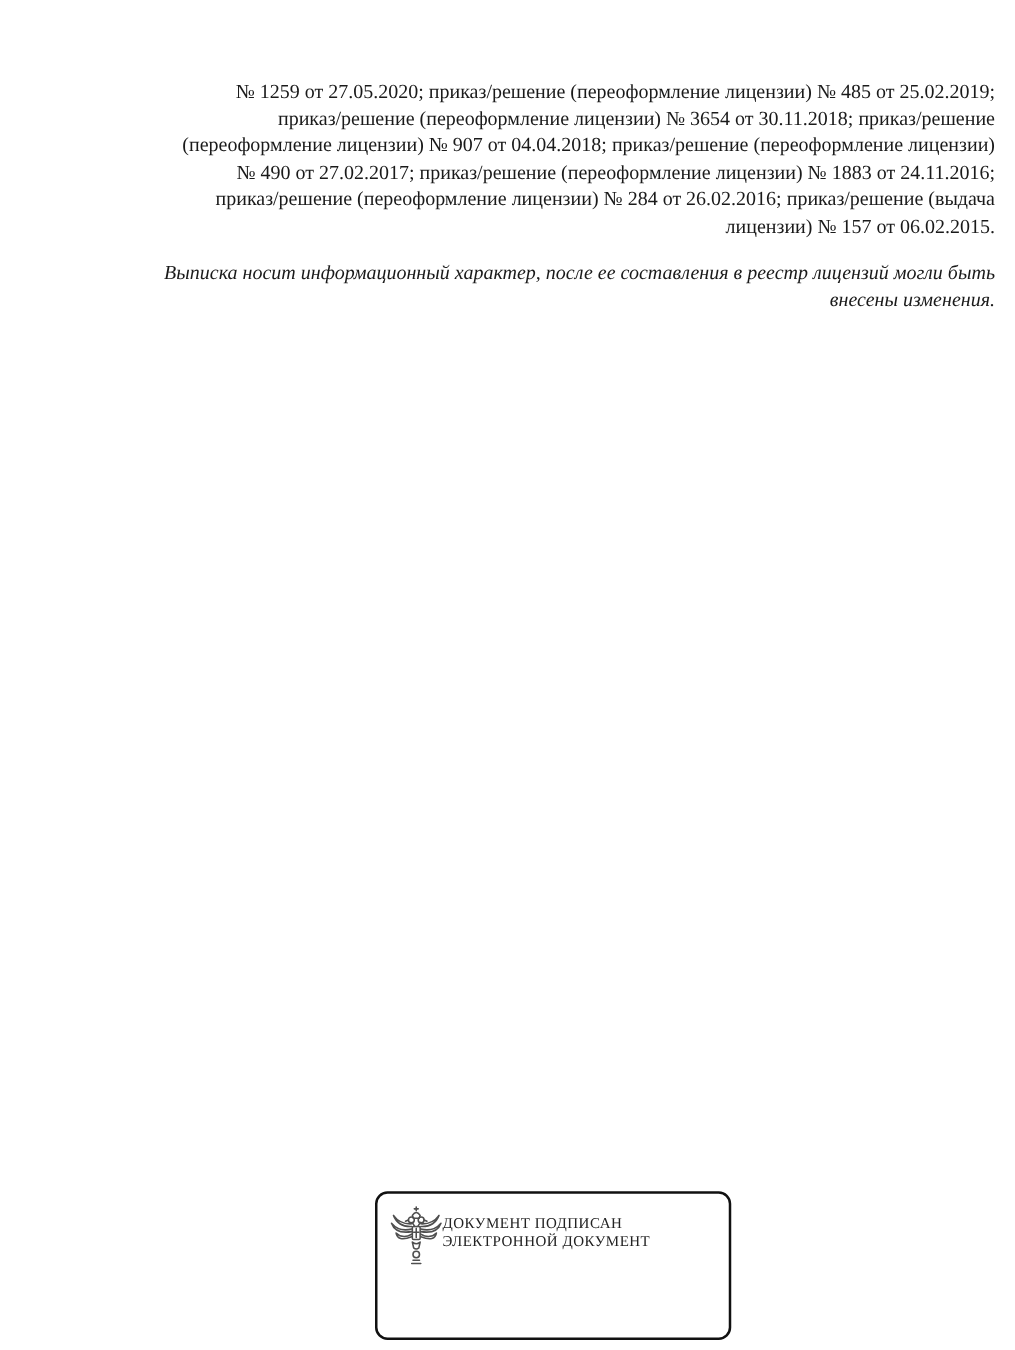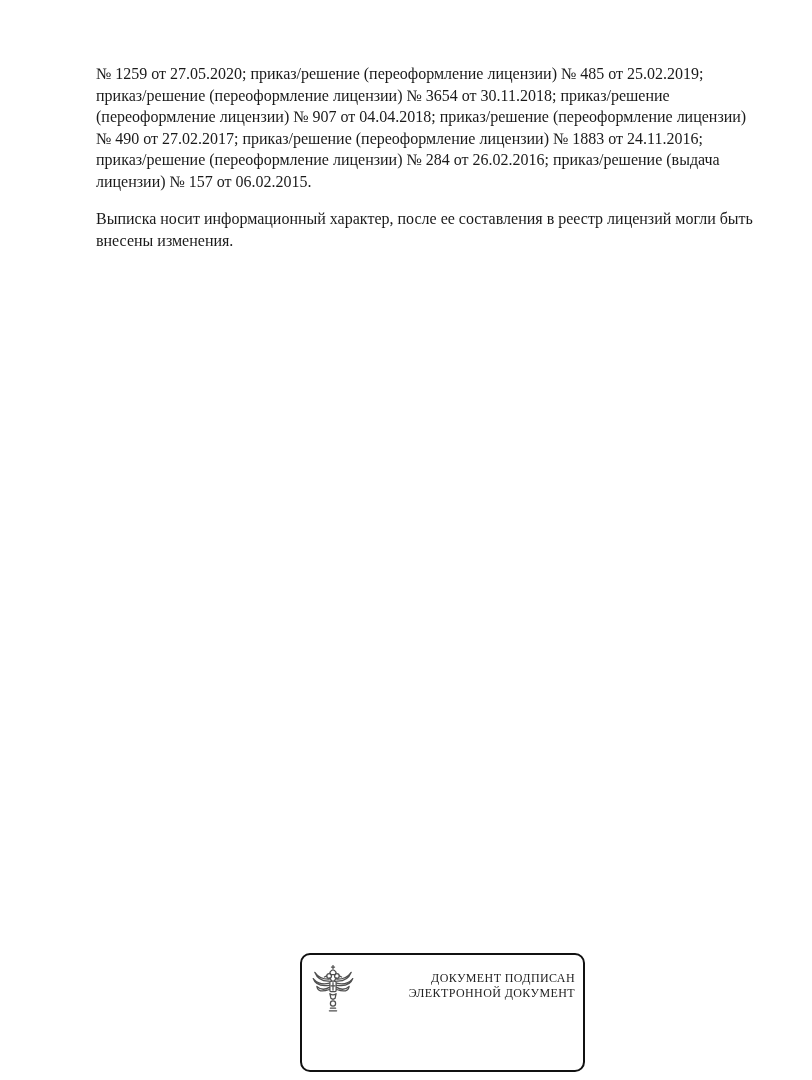--- a/index.html
+++ b/index.html
@@ -21,23 +21,25 @@
     left: 96px;
     top: 63px;
     width: 700px;
   }
   .para {
     margin: 0;
     font-size: 16px;
     line-height: 21.5px;
     white-space: pre-line;
     color: #1a1a1a;
+    text-align: right;
   }
   .para + .para {
     margin-top: 16px;
+    font-style: italic;
   }
   .stamp {
     position: absolute;
     left: 300px;
     top: 953px;
     width: 263px;
     height: 105px;
     border: 2px solid #111111;
     border-radius: 10px;
     background: #ffffff;
@@ -46,21 +48,21 @@
     padding: 10px 8px 0 10px;
     box-sizing: content-box;
   }
   .stamp-emblem {
     flex: 0 0 auto;
     width: 42px;
     height: 50px;
   }
   .stamp-text {
     flex: 1 1 auto;
-    text-align: right;
+    text-align: left;
     margin-top: 6px;
     font-size: 12px;
     line-height: 15px;
     letter-spacing: 0.4px;
     color: #222222;
     font-family: "Liberation Serif", "DejaVu Serif", serif;
   }
 </style>
 </head>
 <body>

